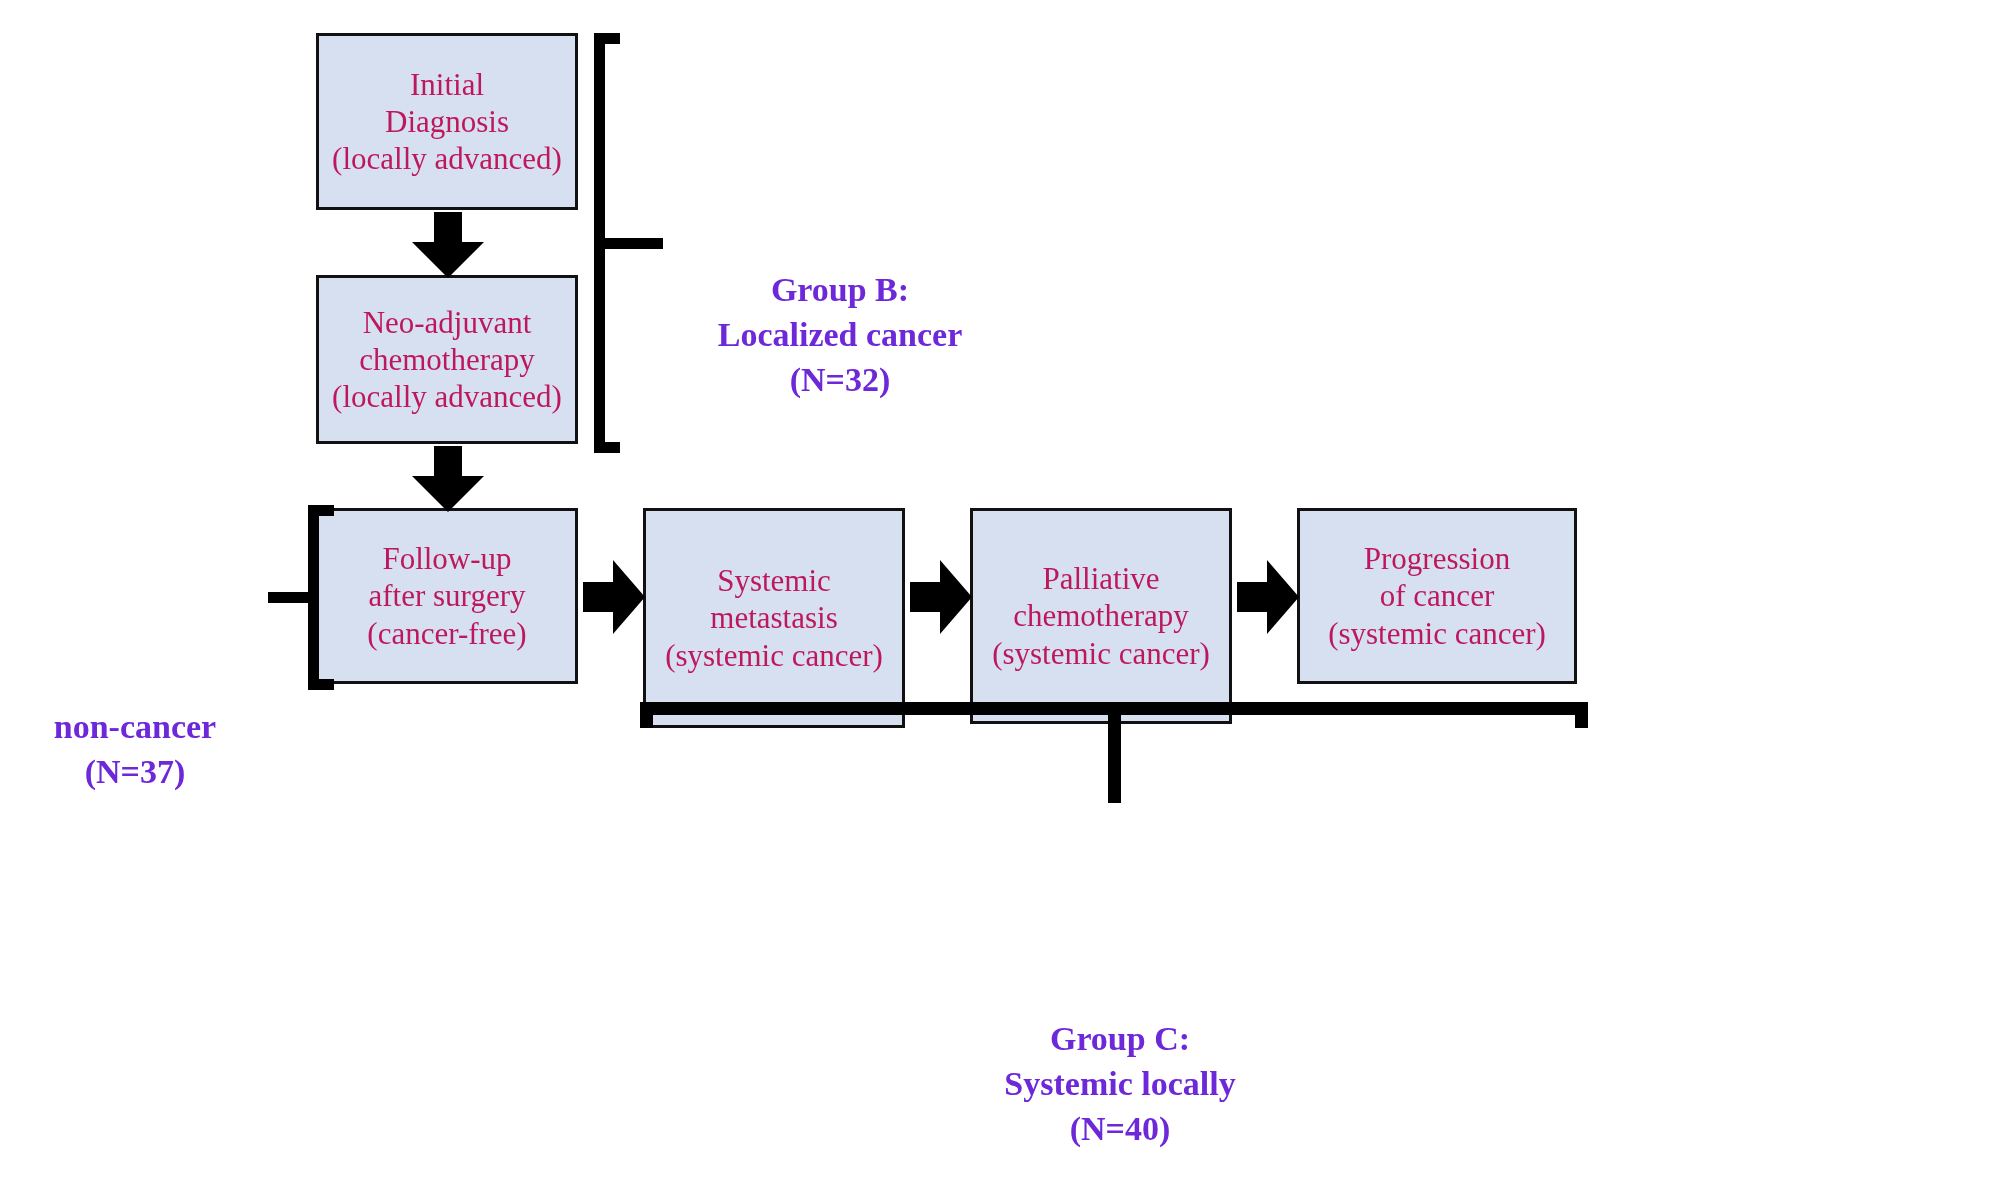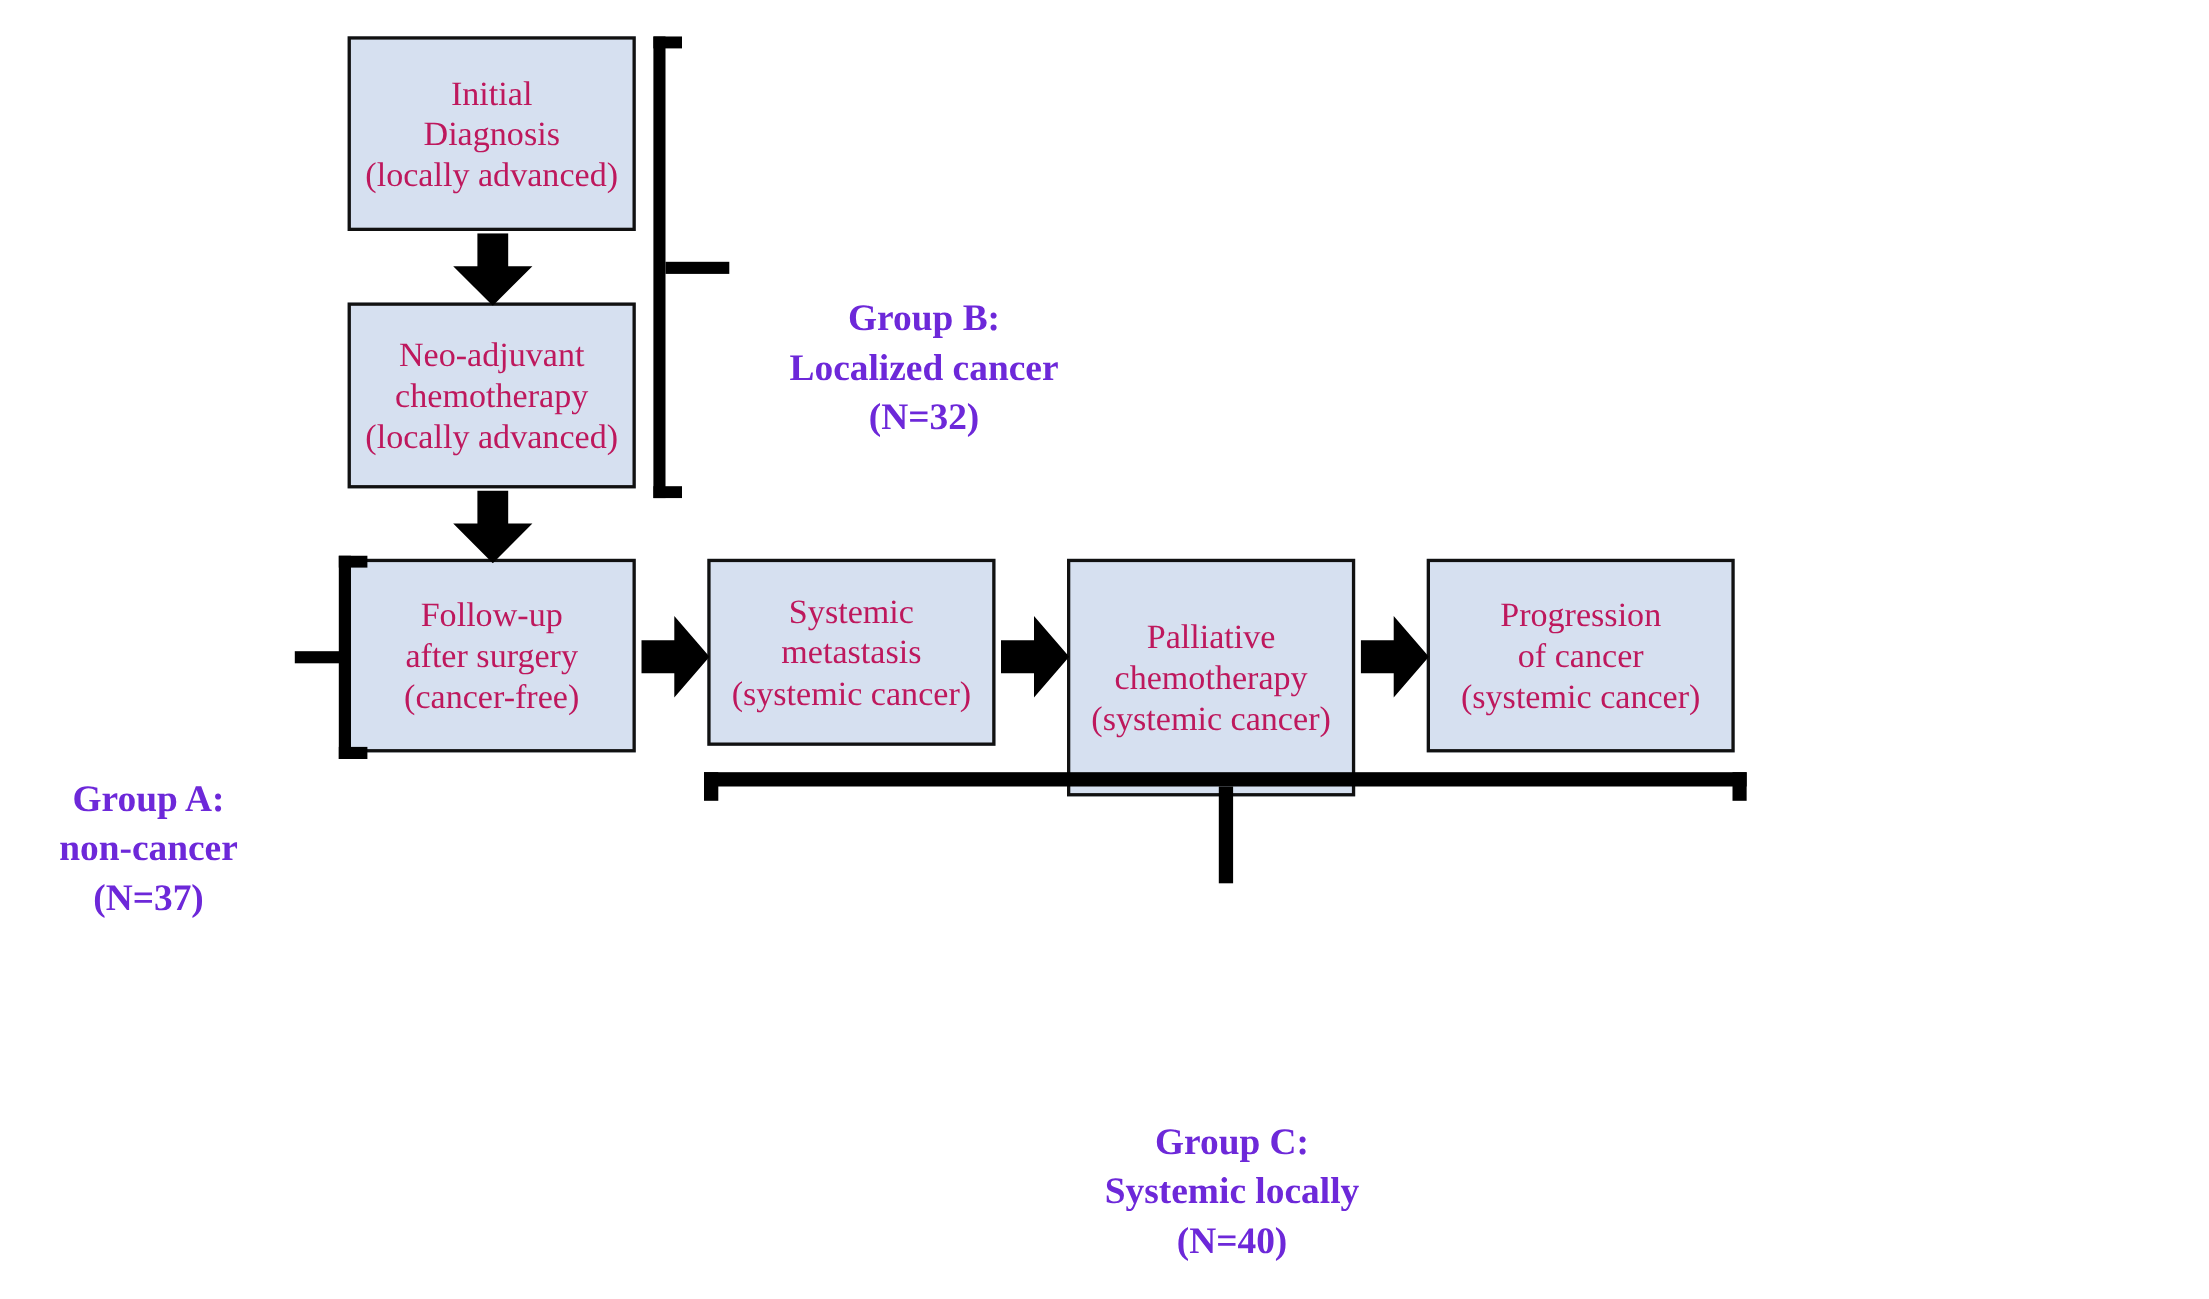--- a/index.html
+++ b/index.html
@@ -31,21 +31,21 @@
     font-size: 31px;
     line-height: 1.20;
     font-family: "Liberation Serif", "DejaVu Serif", serif;
   }
   .node .ln { display: block; white-space: nowrap; }
 
   
   #node-initial-diagnosis { left: 316px;  top: 33px;  width: 262px; height: 177px; }
   #node-neoadjuvant       { left: 316px;  top: 275px; width: 262px; height: 169px; }
   #node-followup          { left: 316px;  top: 508px; width: 262px; height: 176px; }
-  #node-metastasis        { left: 643px;  top: 508px; width: 262px; height: 170px; }
+  #node-metastasis        { left: 643px;  top: 508px; width: 262px; height: 220px; }
   #node-palliative        { left: 970px;  top: 508px; width: 262px; height: 216px; text-align: center; }
   #node-progression       { left: 1297px; top: 508px; width: 280px; height: 176px; }
 
   
   .arrow { position: absolute; }
   .arrow svg { display: block; }
 
   #arrow-diag-to-neo  { left: 408px; top: 212px; }
   #arrow-neo-to-fu    { left: 408px; top: 446px; }
   #arrow-fu-to-met    { left: 583px; top: 556px; }
@@ -187,21 +187,20 @@
     </svg>
   </div>
 
   <div class="group-label" id="label-group-b">
     <span class="ln">Group B:</span>
     <span class="ln">Localized cancer</span>
     <span class="ln">(N=32)</span>
   </div>
 
   <div class="group-label" id="label-group-a">
-    <span class="ln">Group A:</span>
     <span class="ln">non-cancer</span>
     <span class="ln">(N=37)</span>
   </div>
 
   <div class="group-label" id="label-group-c">
     <span class="ln">Group C:</span>
     <span class="ln">Systemic locally</span>
     <span class="ln">(N=40)</span>
   </div>
 

